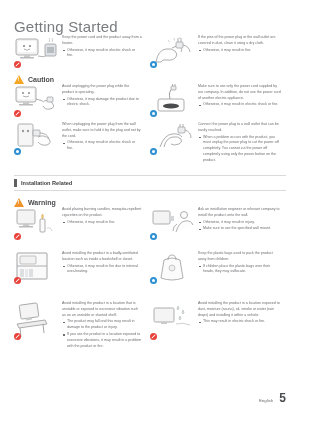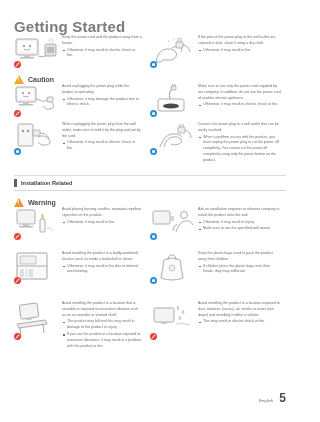--- a/index.html
+++ b/index.html
@@ -5,21 +5,21 @@
   html,body{margin:0;padding:0;}
   body{
     width:300px;height:422px;background:#ffffff;
     font-family:"Liberation Sans", sans-serif;
     color:#58595b;overflow:hidden;position:relative;
   }
   .page{position:absolute;inset:0;padding:0;}
 
   .page-title{
     position:absolute;left:14px;top:19px;
-    font-size:15px;font-weight:700;color:#7a7c80;
+    font-size:15px;font-weight:400;color:#7a7c80;
     letter-spacing:0.2px;line-height:1;
   }
   .row{display:flex;width:100%;}
   .cell{width:136px;display:flex;box-sizing:border-box;padding-right:5px;}
   .cell.left{padding-right:8px;}
 
   .illo{
     width:48px;min-width:48px;position:relative;
     padding-top:1px;
   }

